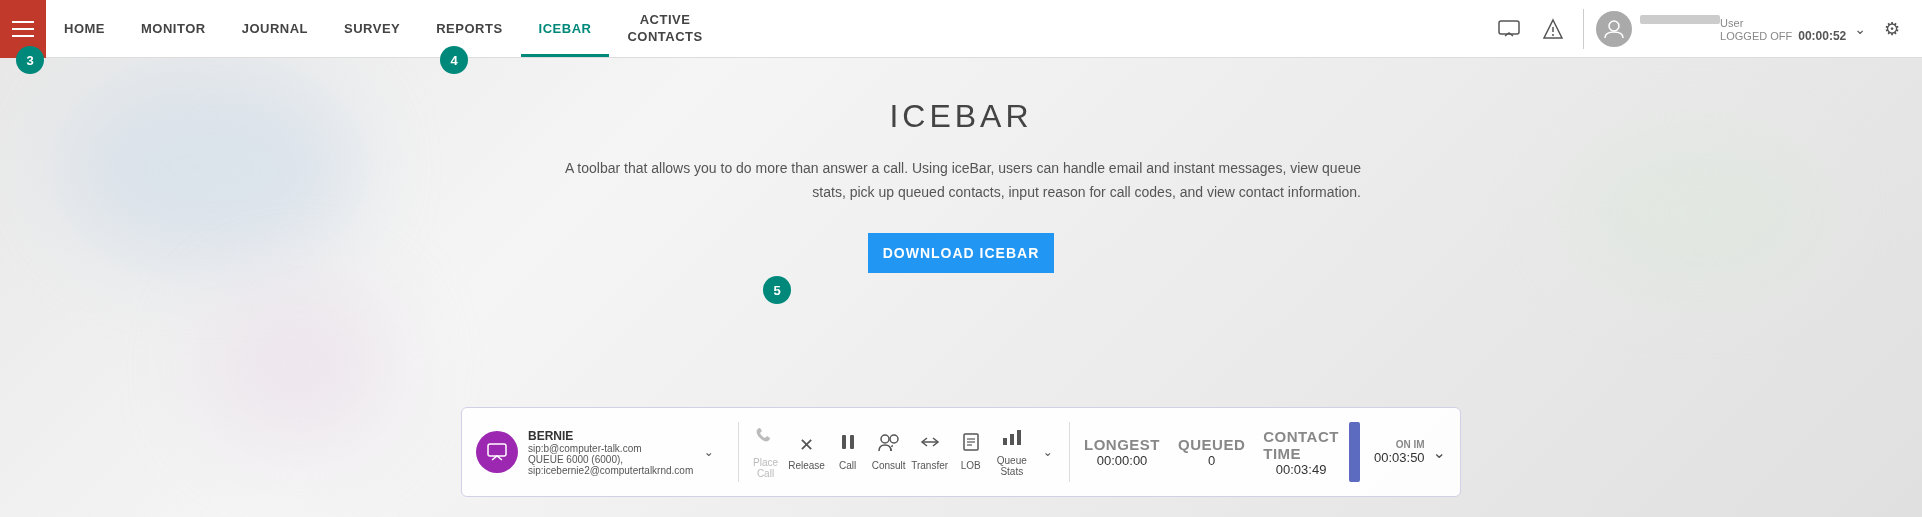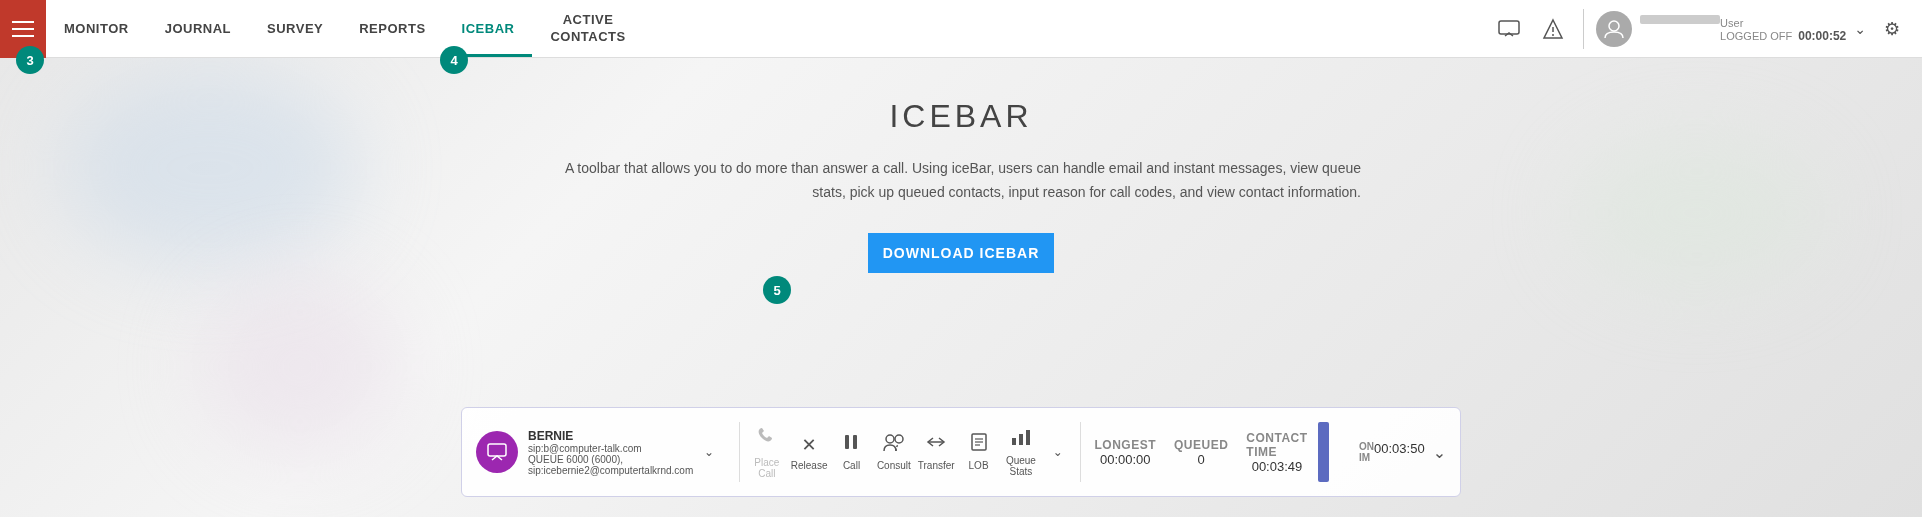--- a/index.html
+++ b/index.html
@@ -313,43 +313,43 @@
       align-items: center;
       gap: 18px;
       margin-left: 8px;
     }
     .stat-item {
       display: flex;
       flex-direction: column;
       align-items: center;
     }
     .stat-label {
-      font-size: 12px;
+      font-size: 15px;
       color: #888;
       font-weight: 600;
       letter-spacing: 0.5px;
     }
     .stat-value {
       font-size: 13px;
       color: #333;
     }
 
     .status-bar {
       width: 14px;
       height: 60px;
       background: #5c6bc0;
       margin: 0 10px;
       border-radius: 2px;
     }
 
     .on-im-section {
       display: flex;
-      flex-direction: row;
-      align-items: flex-start;
-      margin-left: 20px;
+      flex-direction: column;
+      align-items: flex-end;
+      margin-left: 4px;
     }
     .on-im-label {
       font-size: 10px;
       color: #888;
       font-weight: 600;
     }
     .on-im-time {
       font-size: 13px;
       color: #333;
     }
@@ -374,20 +374,21 @@
 </head>
 <body>
 
 <nav class="navbar">
   <div class="hamburger-btn">
     <div class="hamburger-line"></div>
     <div class="hamburger-line"></div>
     <div class="hamburger-line"></div>
   </div>
   <div class="nav-items">
+    <div class="nav-item">HOME</div>
     <div class="nav-item">MONITOR</div>
     <div class="nav-item">JOURNAL</div>
     <div class="nav-item">SURVEY</div>
     <div class="nav-item">REPORTS</div>
     <div class="nav-item active">ICEBAR</div>
     <div class="nav-item nav-item-multiline">ACTIVE<br>CONTACTS</div>
   </div>
   <div class="nav-right">
     <div class="nav-icon-btn">
       <svg width="22" height="18" viewBox="0 0 22 18" fill="none" xmlns="http://www.w3.org/2000/svg">

